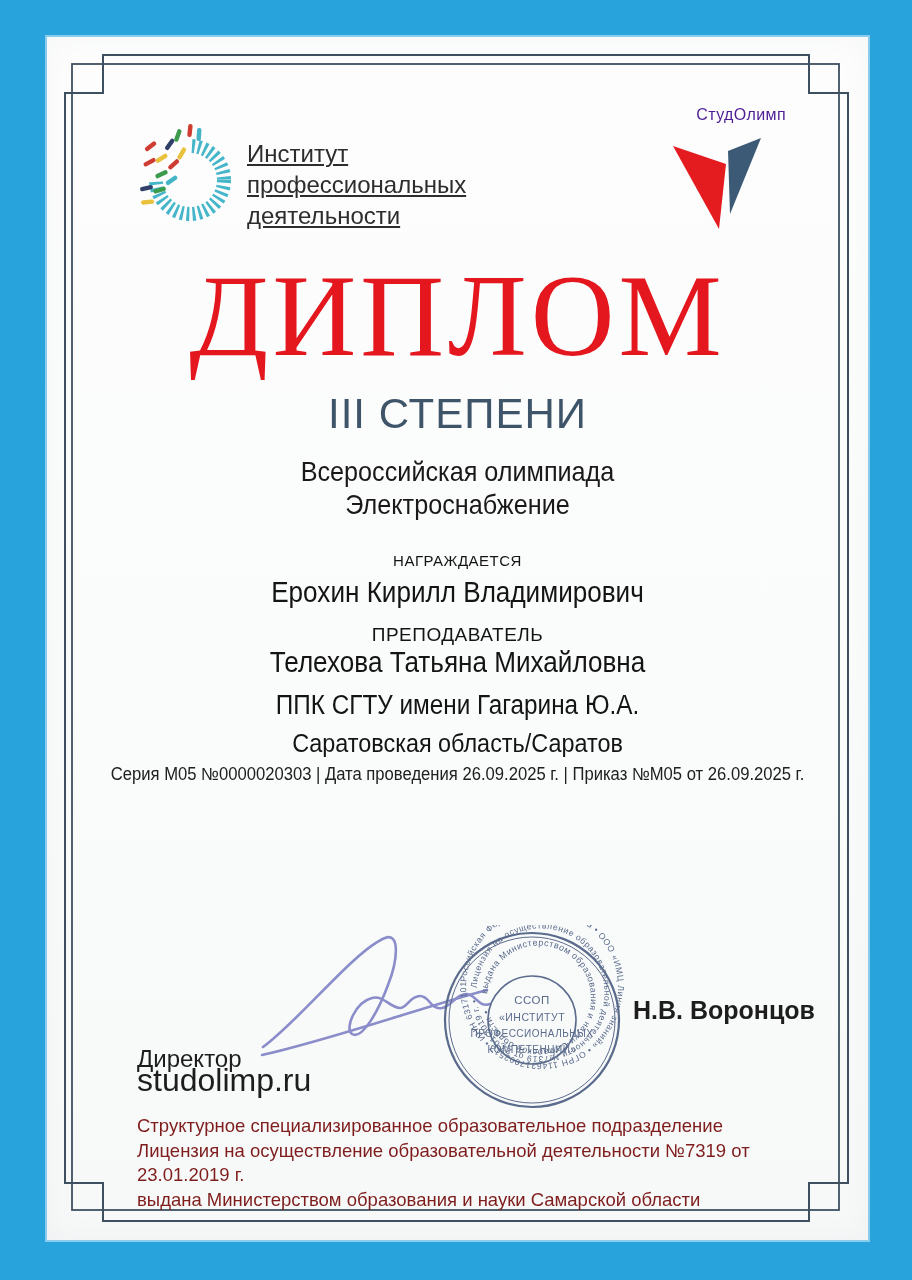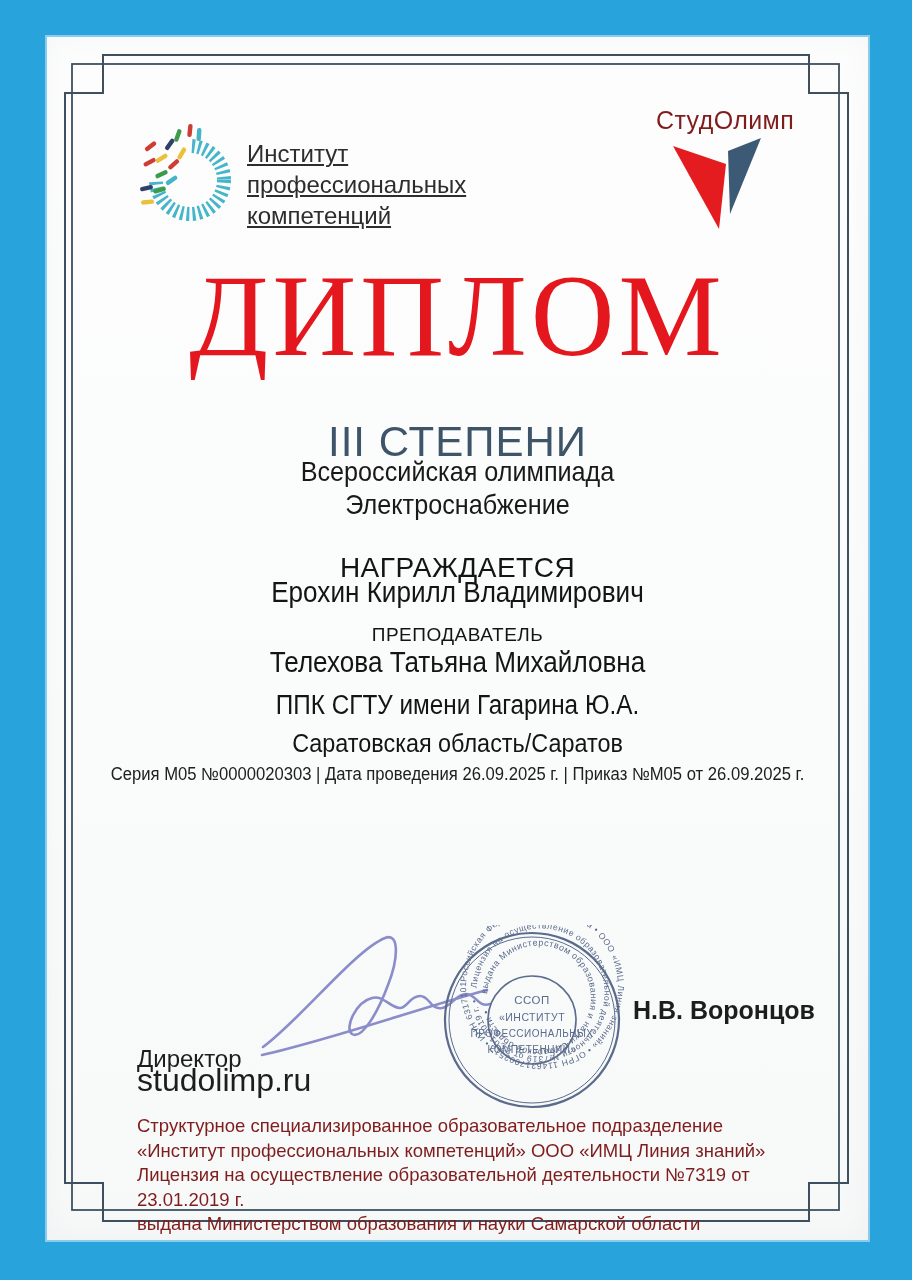--- a/index.html
+++ b/index.html
@@ -8,29 +8,29 @@
   .page{position:absolute;left:47px;top:37px;width:821px;height:1203px;
         background:linear-gradient(180deg,#fdfdfd 0%,#fafbfb 60%,#f7f8f8 100%);
         box-shadow:0 0 0 2px rgba(255,255,255,.45), inset 0 0 30px rgba(120,140,150,.06);}
   .border-svg{position:absolute;left:47px;top:37px;}
   .abs{position:absolute;}
   .ctr{left:47px;width:821px;text-align:center;}
   .cond{transform:scaleX(0.9);transform-origin:50% 50%;}
   .cond95{transform:scaleX(0.95);transform-origin:50% 50%;}
 
   .issuer-text{left:247px;top:138px;font-size:24px;line-height:31px;color:#2d2d2d;text-decoration:underline;}
-  .brand-label{left:656px;top:106px;width:130px;text-align:left;font-size:25px;
-               color:#7f1d1d;letter-spacing:.4px;}
+  .brand-label{left:656px;top:106px;width:130px;text-align:right;font-size:16px;
+               color:#4c1d95;letter-spacing:.4px;}
 
   .title{top:258px;font-family:"Liberation Serif","DejaVu Serif",serif;font-weight:normal;
          font-size:116px;line-height:116px;color:#e3171d;letter-spacing:4px;}
-  .degree{top:420px;font-size:42px;line-height:44px;color:#3e5468;letter-spacing:1px;}
+  .degree{top:392px;font-size:42px;line-height:44px;color:#3e5468;letter-spacing:1px;}
   .event1{top:456px;font-size:28px;line-height:32px;color:#191919;}
   .event2{top:489px;font-size:28px;line-height:32px;color:#191919;}
-  .awarded{top:552px;font-size:28px;letter-spacing:.5px;color:#141414;}
+  .awarded{top:552px;font-size:15px;letter-spacing:.5px;color:#141414;}
   .recipient{top:576px;font-size:29px;color:#141414;}
   .role{top:624px;font-size:19px;letter-spacing:.5px;color:#141414;}
   .teacher{top:646px;font-size:29px;color:#141414;}
   .institution{top:690px;font-size:27px;color:#141414;}
   .location{top:728px;font-size:26px;color:#141414;}
   .serial{top:764px;font-size:17.5px;color:#202020;}
 
   .director{left:137px;top:997px;font-size:24px;color:#1d1d1d;margin-top:48px;}
   .director-name{left:633px;top:996px;font-size:25px;color:#1d1d1d;font-weight:bold;}
   .website{left:137px;top:1062px;font-size:32px;color:#1d1d1d;}
@@ -69,21 +69,21 @@
       <rect x="-7" y="-2.2" width="13" height="4.4" rx="2" fill="#31406b" transform="translate(29,90) rotate(-12)"></rect>
       <rect x="-7" y="-2.2" width="13" height="4.4" rx="2" fill="#3c9b4c" transform="translate(42,92) rotate(-16)"></rect>
       <rect x="-7" y="-2.2" width="13" height="4.4" rx="2" fill="#e9c13c" transform="translate(30,104) rotate(-5)"></rect>
       <rect x="-7" y="-2.2" width="13" height="4.4" rx="2" fill="#44b4c6" transform="translate(54,82) rotate(-35)"></rect>
     </g>
   </svg>
 
   <div class="abs issuer-text">
     <div>Институт</div>
     <div>профессиональных</div>
-    <div>компетенций</div>
+    <div>деятельности</div>
   </div>
 
   <div class="abs brand-label">СтудОлимп</div>
   <svg class="abs" style="left:660px;top:130px;" width="110" height="110" viewBox="0 0 110 110">
     <polygon points="13,16 66,34 59,99" fill="#e41c20"></polygon>
     <polygon points="68,21 101,8 70,84" fill="#3c5a75"></polygon>
   </svg>
 
   <div class="abs ctr title">ДИПЛОМ</div>
   <div class="abs ctr degree">III СТЕПЕНИ</div>
@@ -129,17 +129,16 @@
     <text class="stamp-center" x="97" y="112" font-size="10">ПРОФЕССИОНАЛЬНЫХ</text>
     <text class="stamp-center" x="97" y="128" font-size="10">КОМПЕТЕНЦИЙ»</text>
   </svg>
 
   <div class="abs director">Директор</div>
   <div class="abs director-name">Н.В. Воронцов</div>
   <div class="abs website">studolimp.ru</div>
 
   <div class="abs footer">
     <div>Структурное специализированное образовательное подразделение</div>
-    <div>«Институт профессиональных компетенций» ООО «ИМЦ Линия знаний»</div>
     <div>Лицензия на осуществление образовательной деятельности №7319 от 23.01.2019 г.</div>
     <div>выдана Министерством образования и науки Самарской области</div>
   </div>
 </div>
 
 </body></html>

